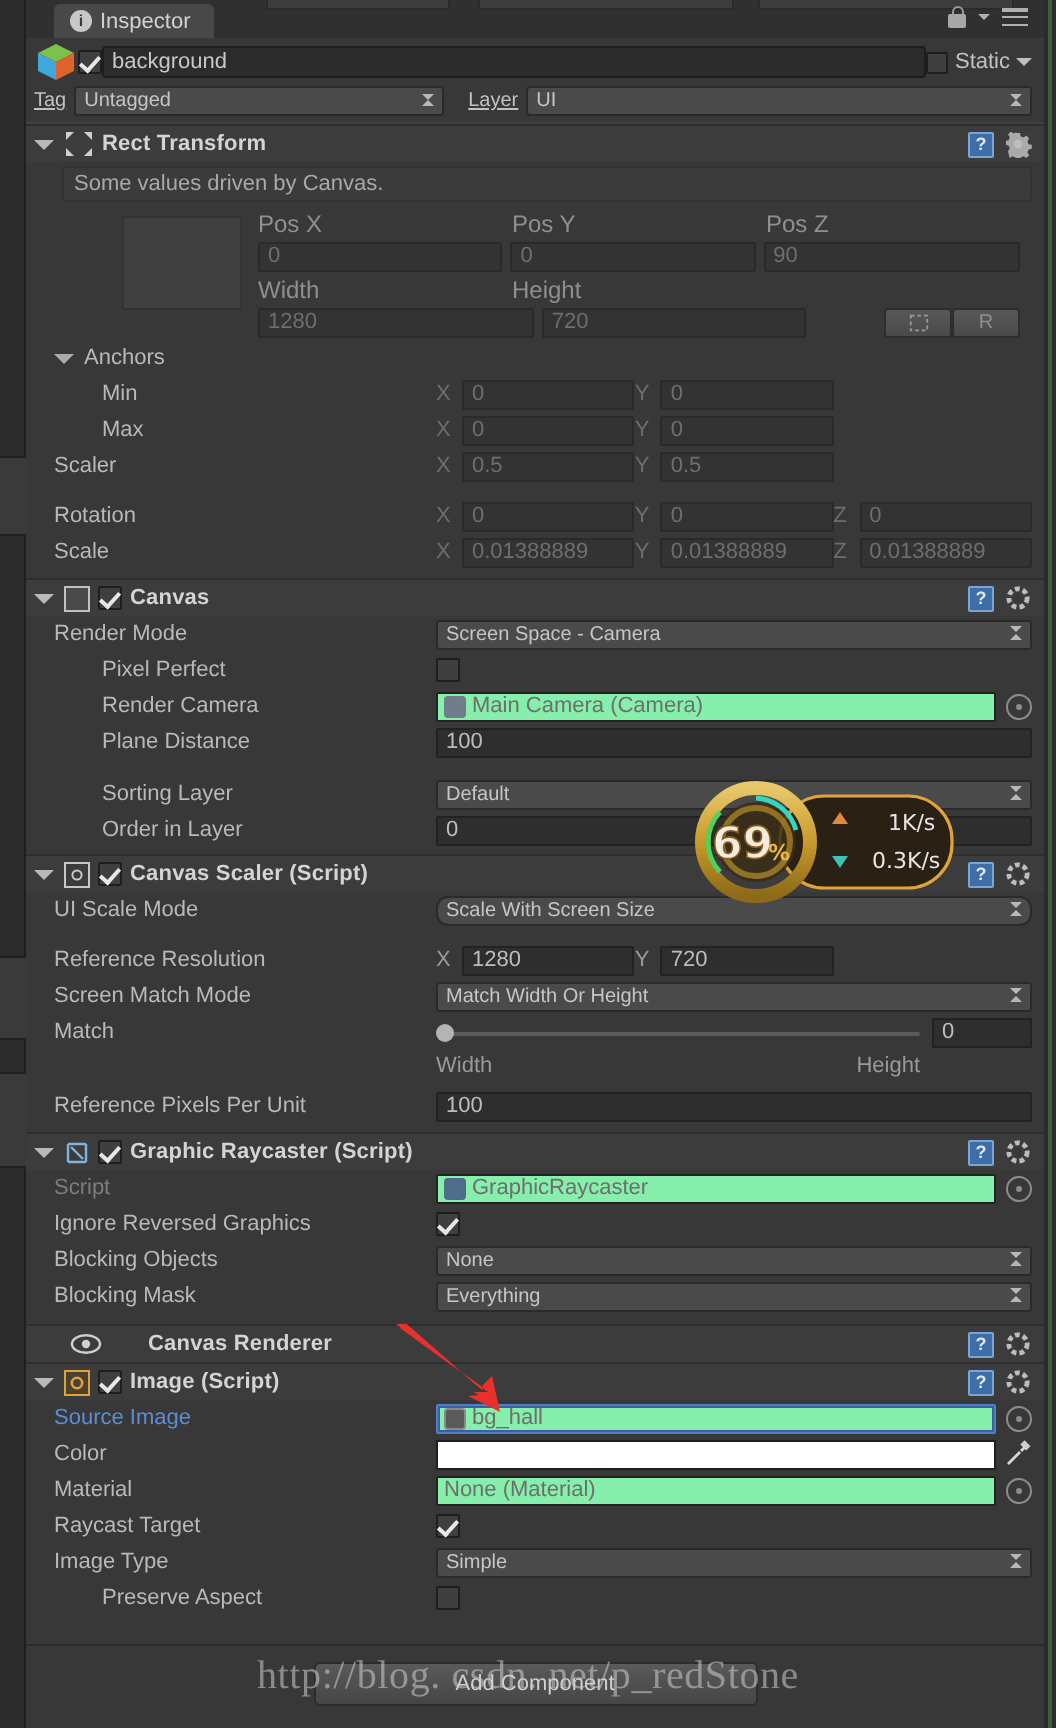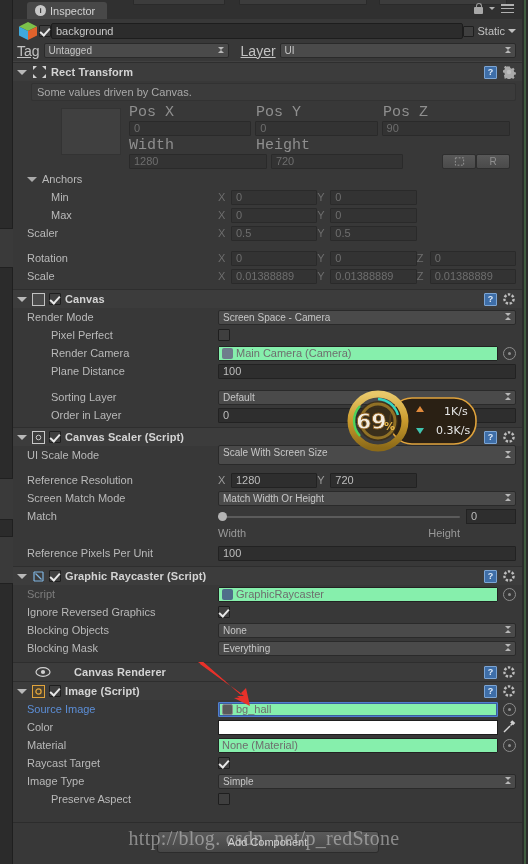--- a/index.html
+++ b/index.html
@@ -54,21 +54,21 @@
   }
   .namefield {
     flex:1 1 auto; height:16px; background:#2c2c2c; border:1px solid #1d1d1d; border-radius:2px;
     color:#c8c8c8; font-size:11px; line-height:14px; padding:0 4px;
   }
   .staticbox { display:flex; align-items:center; gap:3px; flex:0 0 auto; }
   .staticbox .lbl { color:#c2c2c2; font-size:11px; }
   .tinycaret { width:0;height:0;border-left:4px solid transparent;border-right:4px solid transparent;border-top:4px solid #c0c0c0; }
 
   .tagrow { display:flex; align-items:center; height:19px; padding:2px 6px 0 4px; gap:4px; }
-  .tagrow .cap { color:#c2c2c2; font-size:14px;text-decoration:underline; }
+  .tagrow .cap { color:#c2c2c2; font-size:10px;text-decoration:underline; }
   .popup {
     height:15px; background:#4a4a4a; border:1px solid #2a2a2a; border-radius:2px;
     color:#c6c6c6; font-size:10px; line-height:13px; padding:0 14px 0 4px; position:relative;
   }
   .popup::after {
     content:""; position:absolute; right:4px; top:50%; margin-top:-4px;
     width:0;height:0;border-left:3px solid transparent;border-right:3px solid transparent;
     border-top:3px solid #b8b8b8; 
   }
   .popup::before {
@@ -119,21 +119,21 @@
   .pick {
     width:13px; height:13px; border-radius:50%; border:1px solid #8d8d8d; flex:0 0 auto;
     margin-left:5px; position:relative;
   }
   .pick::after { content:""; position:absolute; left:4px; top:4px; width:3px; height:3px; border-radius:50%; background:#8d8d8d;}
   .helpbox {
     margin:2px 6px 3px 18px; background:#3b3b3b; border:1px solid #323232; border-radius:2px;
     color:#a9a9a9; font-size:11px; padding:2px 5px;
   }
   .minibox { width:60px; height:47px; background:#404040; border:1px solid #333333; margin:4px 0 0 48px;}
-  .colhead { color:#8f8f8f; font-size:15px;font-family:Liberation Mono, monospace; }
+  .colhead { color:#8f8f8f; font-size:12px; }
   .btn-sm {
     height:15px; min-width:34px; background:linear-gradient(#585858,#4a4a4a);
     border:1px solid #2e2e2e; border-radius:2px; color:#8f8f8f; font-size:10px;
     display:flex; align-items:center; justify-content:center;
   }
   .slider { flex:1 1 auto; height:15px; position:relative; display:flex; align-items:center;}
   .slider .track { position:absolute; left:0; right:0; top:7px; height:2px; background:#5b5b5b; border-radius:1px;}
   .slider .knob { position:absolute; left:0; top:3px; width:9px; height:9px; border-radius:50%; background:#b4b4b4;}
   .numbox { width:50px; height:15px; background:#2e2e2e; border:1px solid #222222; color:#bdbdbd; font-size:11px; line-height:13px; padding:0 4px; margin-left:6px; flex:0 0 auto;}
   .matchlabels { display:flex; justify-content:space-between; color:#9a9a9a; font-size:11px; padding-left:0; }
@@ -418,21 +418,21 @@
       <span class="hdr-icons">
         <span class="help-ico">?</span>
         <span class="gear-ico"><svg viewBox="0 0 13 13" width="13" height="13">
               <circle cx="6" cy="6" r="2.2" fill="#383838"></circle>
               <circle cx="6" cy="6" r="4.6" fill="none" stroke="#bdbdbd" stroke-width="2.4" stroke-dasharray="2.4 1.6"></circle>
             </svg></span>
       </span>
     </div>
     <div class="row">
       <span class="lbl ind0">UI Scale Mode</span>
-      <span class="popup wide" style="height:20px;">Scale With Screen Size</span>
+      <span class="popup wide" style="height:15px;border-radius:6px;">Scale With Screen Size</span>
     </div>
     <div style="height:7px;"></div>
     <div class="row">
       <span class="lbl ind0">Reference Resolution</span>
       <span class="subfield">
           <span class="axis">X</span>
           <span class="field">1280</span>
         </span>
       <span class="subfield">
           <span class="axis">Y</span>

